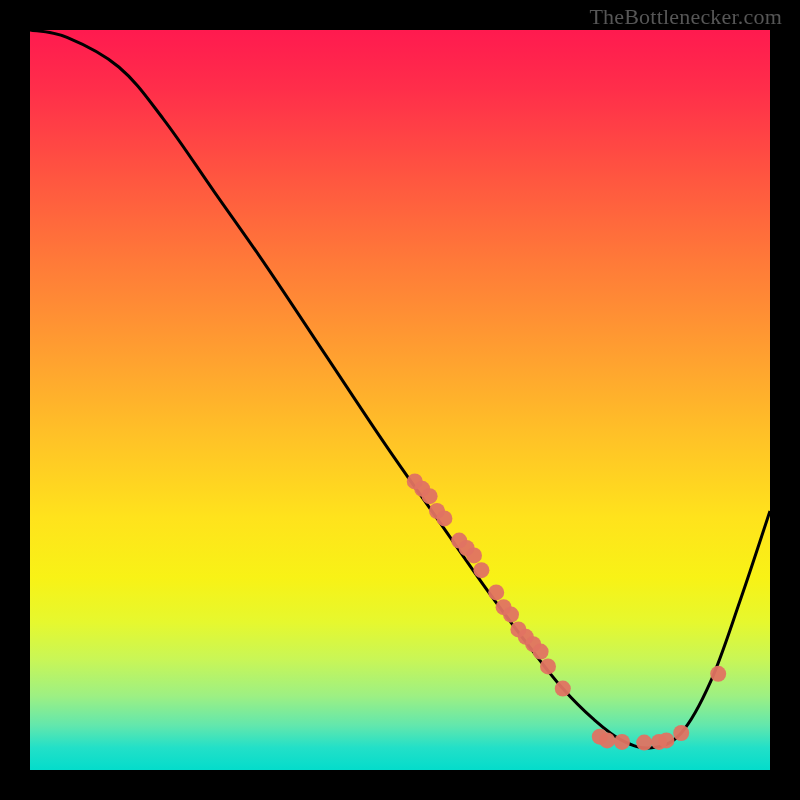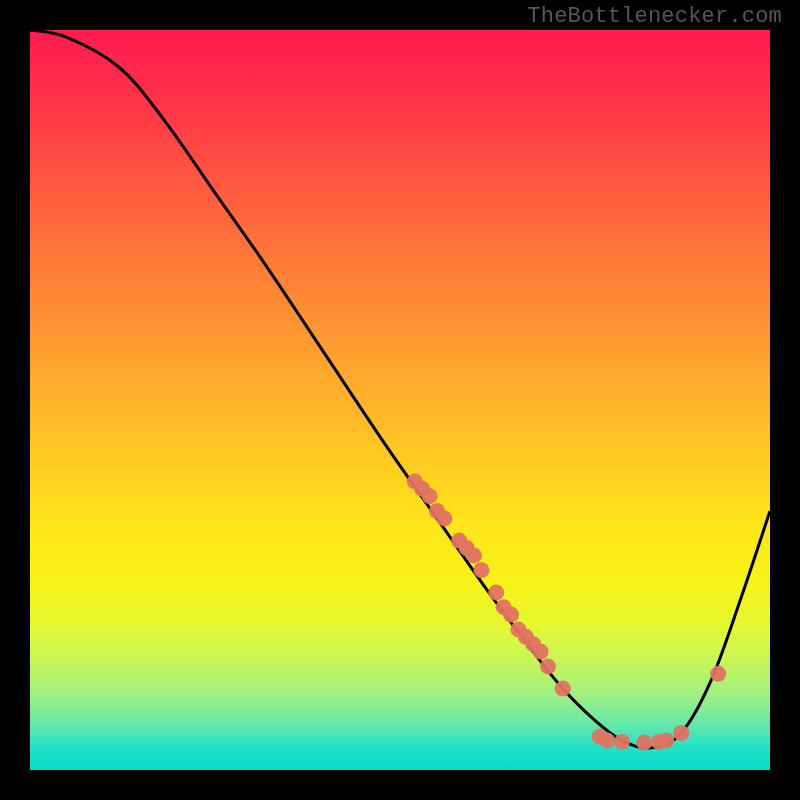--- a/index.html
+++ b/index.html
@@ -13,21 +13,21 @@
   .outer {
     position: relative;
     width: 800px;
     height: 800px;
     background: #000;
   }
   .credit {
     position: absolute;
     top: 4px;
     right: 18px;
-    font-family: Liberation Mono, monospace;
+    font-family: Liberation Serif, serif;
     font-size: 22px;
     color: #565656;
     letter-spacing: 0.2px;
     z-index: 4;
   }
   .plot-frame {
     position: absolute;
     left: 30px;
     top: 30px;
     width: 740px;

